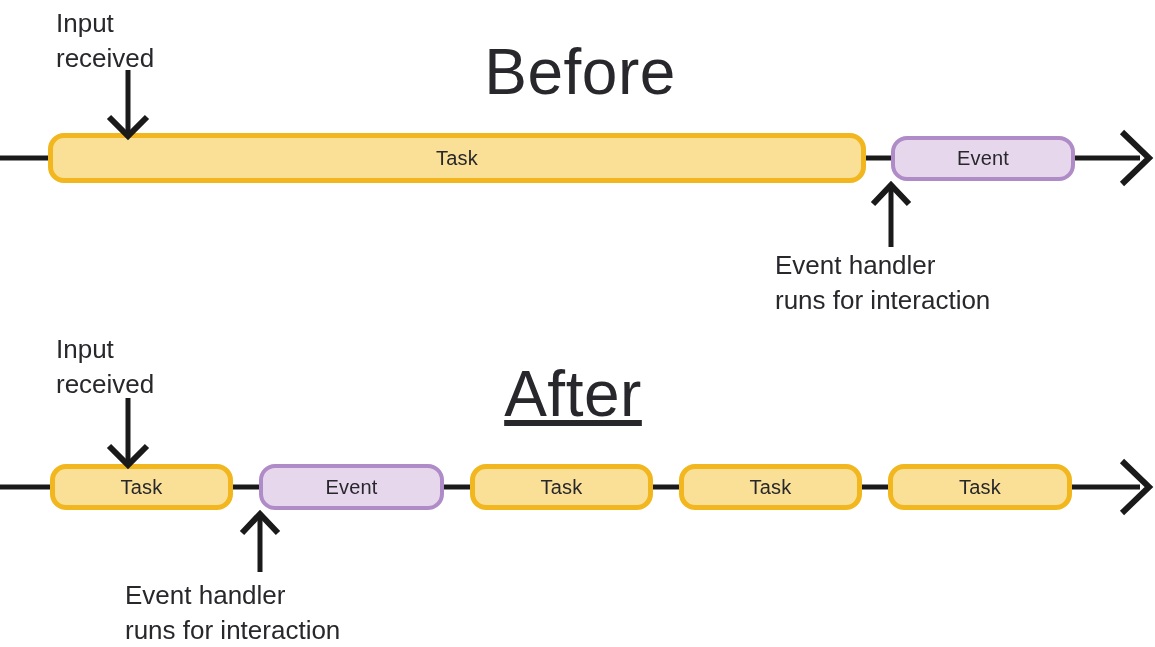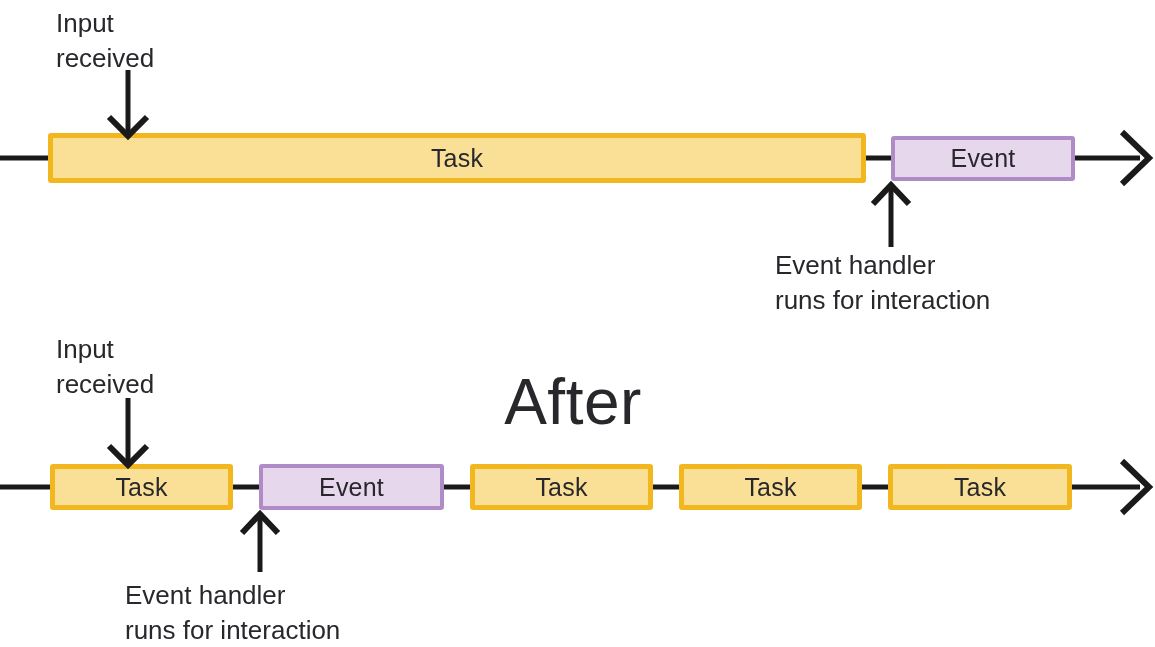--- a/index.html
+++ b/index.html
@@ -30,22 +30,22 @@
     fill: none;
     stroke-linejoin: miter;
   }
   .box {
     position: absolute;
     z-index: 1;
     box-sizing: border-box;
     display: flex;
     align-items: center;
     justify-content: center;
-    border-radius: 3px;
-    font-size: 25px;
+    border-radius: 16px;
+    font-size: 20px;
     letter-spacing: 0.2px;
     color: var(--text, #28272b);
   }
   .box-task {
     background: var(--task-fill, #fae096);
     border: 5px solid var(--task-border, #f2b71e);
   }
   .box-event {
     background: var(--event-fill, #e6d7ec);
     border: 4px solid var(--event-border, #af8bc7);
@@ -77,40 +77,41 @@
     <g>
       <line class="shaft" x1="0" y1="158" x2="1140" y2="158"></line>
       <polyline class="head" points="1122,132 1149,158 1122,184"></polyline>
     </g>
     <g>
       <line class="shaft" x1="0" y1="487" x2="1140" y2="487"></line>
       <polyline class="head" points="1122,461 1149,487 1122,513"></polyline>
     </g>
   </svg>
 
+  <div class="section-title" style="left:430px; top:36px; width:300px;">Before</div>
 
   <div class="annotation" style="left:56px; top:6px; width:144px;">
     <div>Input</div>
     <div>received</div>
   </div>
 
   <div class="box box-task" style="left:48px; top:133px; width:818px; height:50px;">
     <span>Task</span>
   </div>
 
   <div class="box box-event" style="left:891px; top:136px; width:184px; height:45px;">
     <span>Event</span>
   </div>
 
   <div class="annotation" style="left:775px; top:248px; width:260px;">
     <div>Event handler</div>
     <div>runs for interaction</div>
   </div>
 
-  <div class="section-title" style="left:423px; top:366px; width:300px;">After</div>
+  <div class="section-title" style="left:423px; top:358px; width:300px;text-decoration:underline;">After</div>
 
   <div class="annotation" style="left:56px; top:332px; width:144px;">
     <div>Input</div>
     <div>received</div>
   </div>
 
   <div class="box box-task" style="left:50px; top:464px; width:183px; height:46px;">
     <span>Task</span>
   </div>
 

